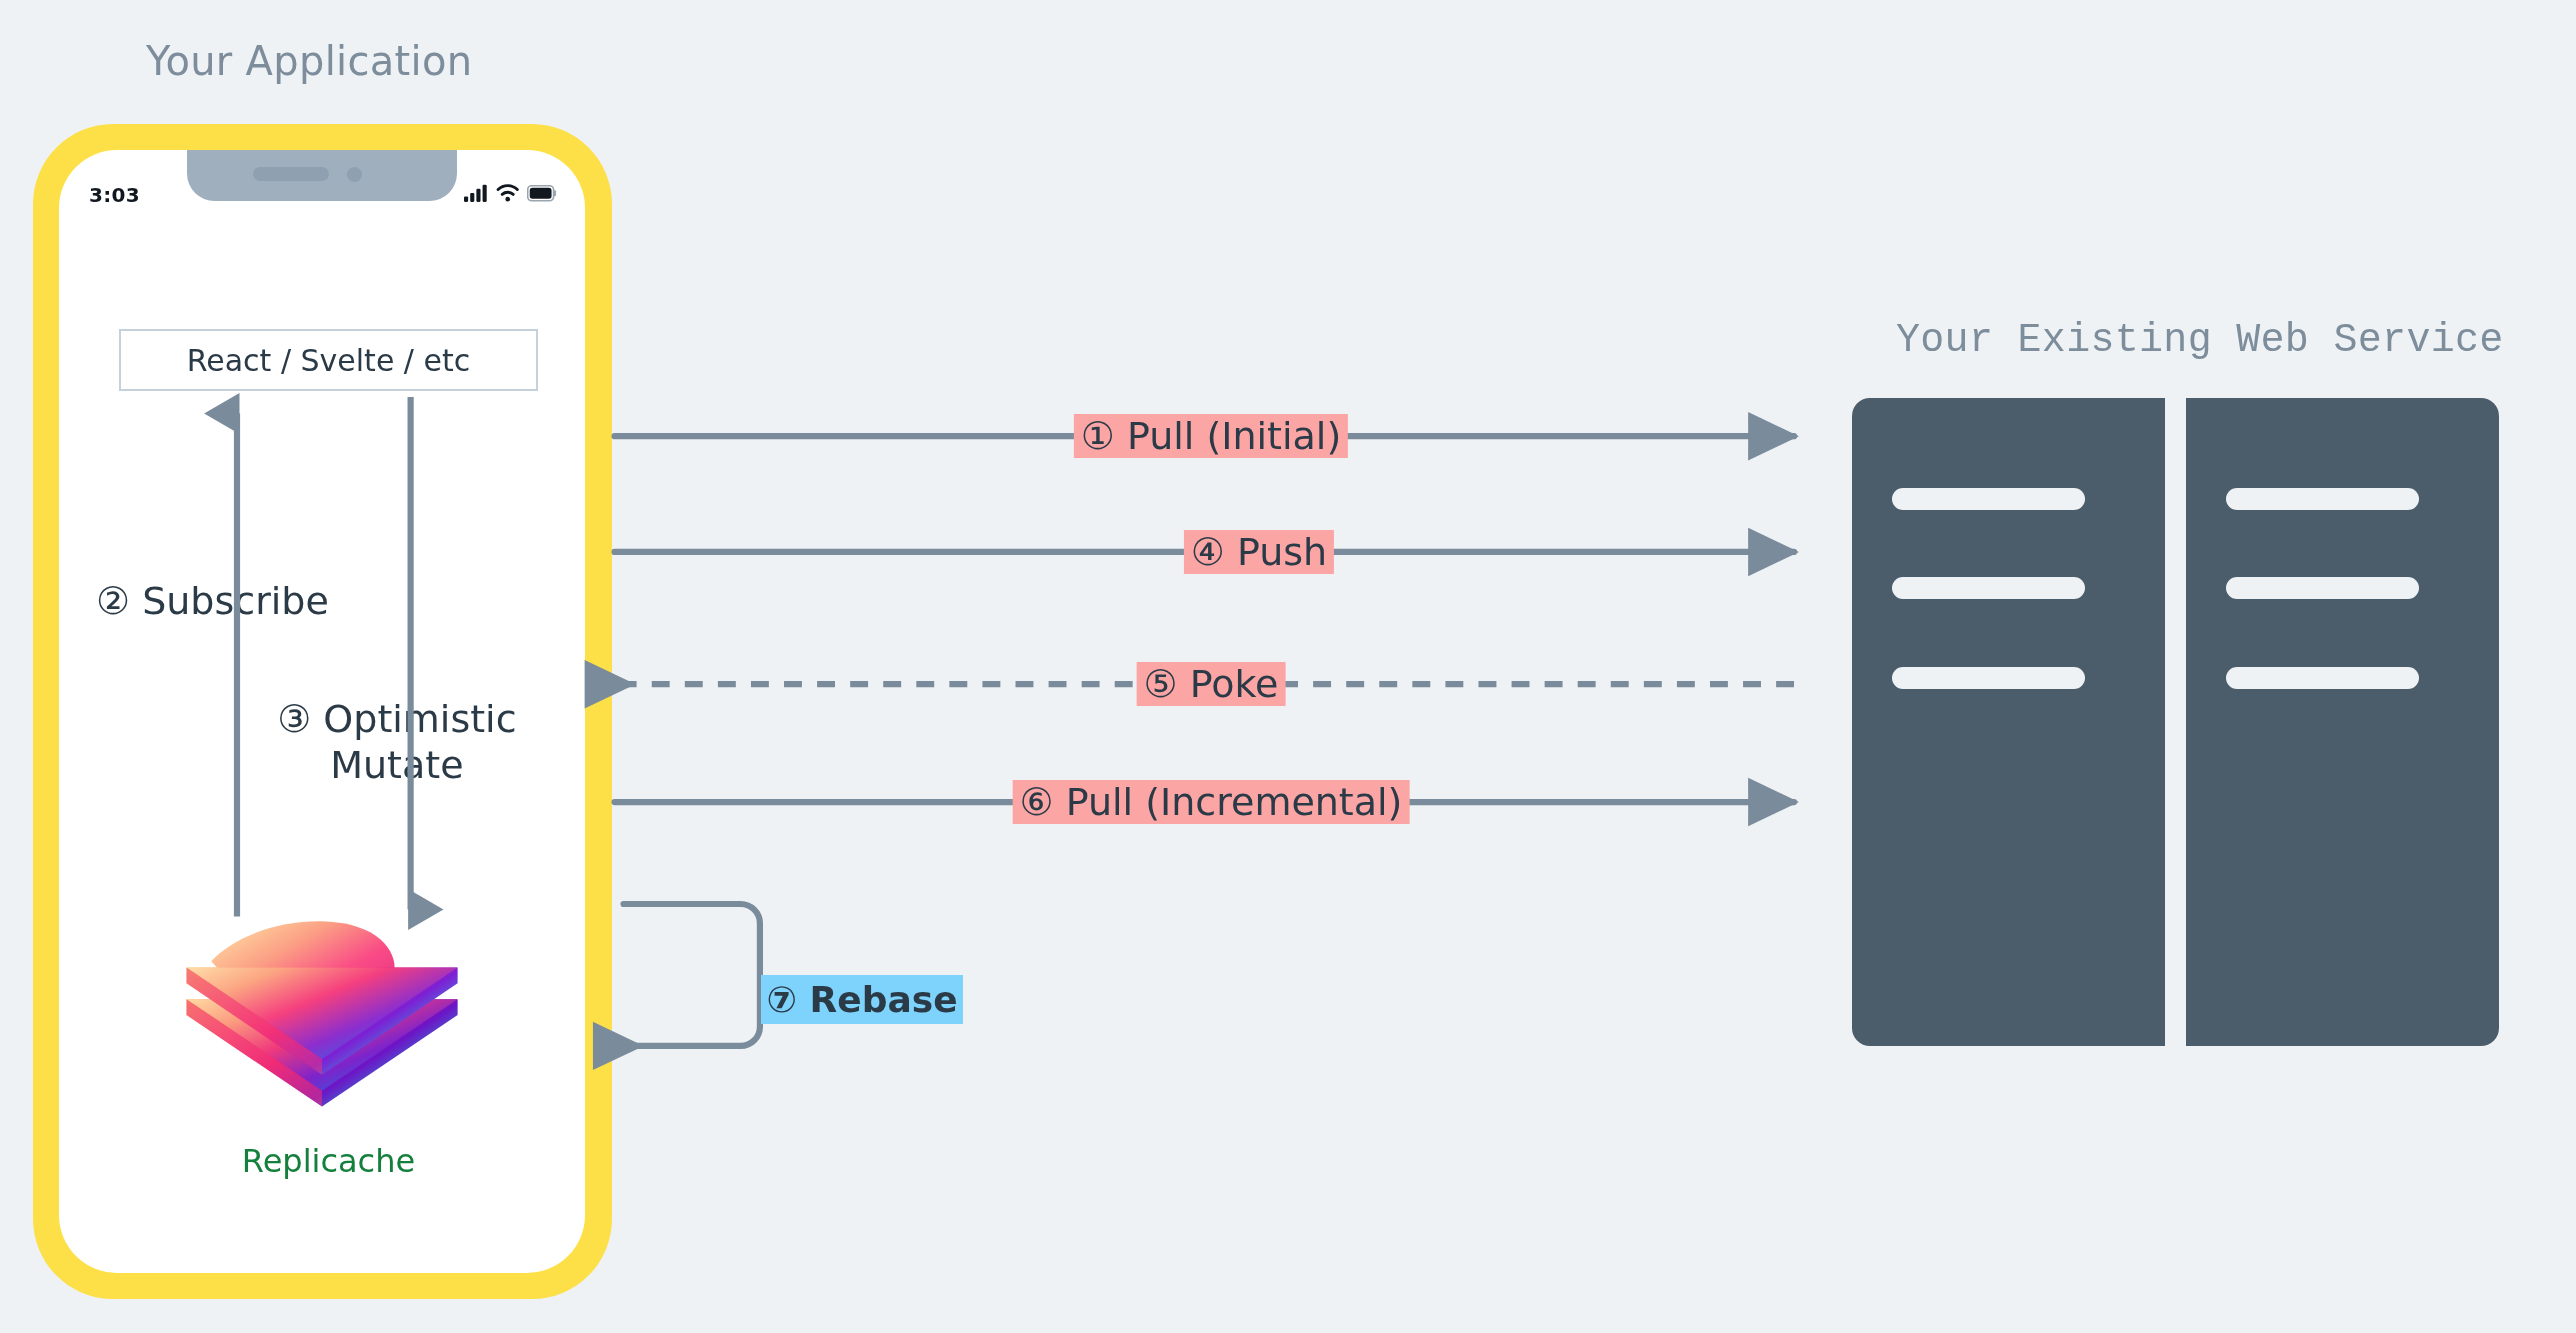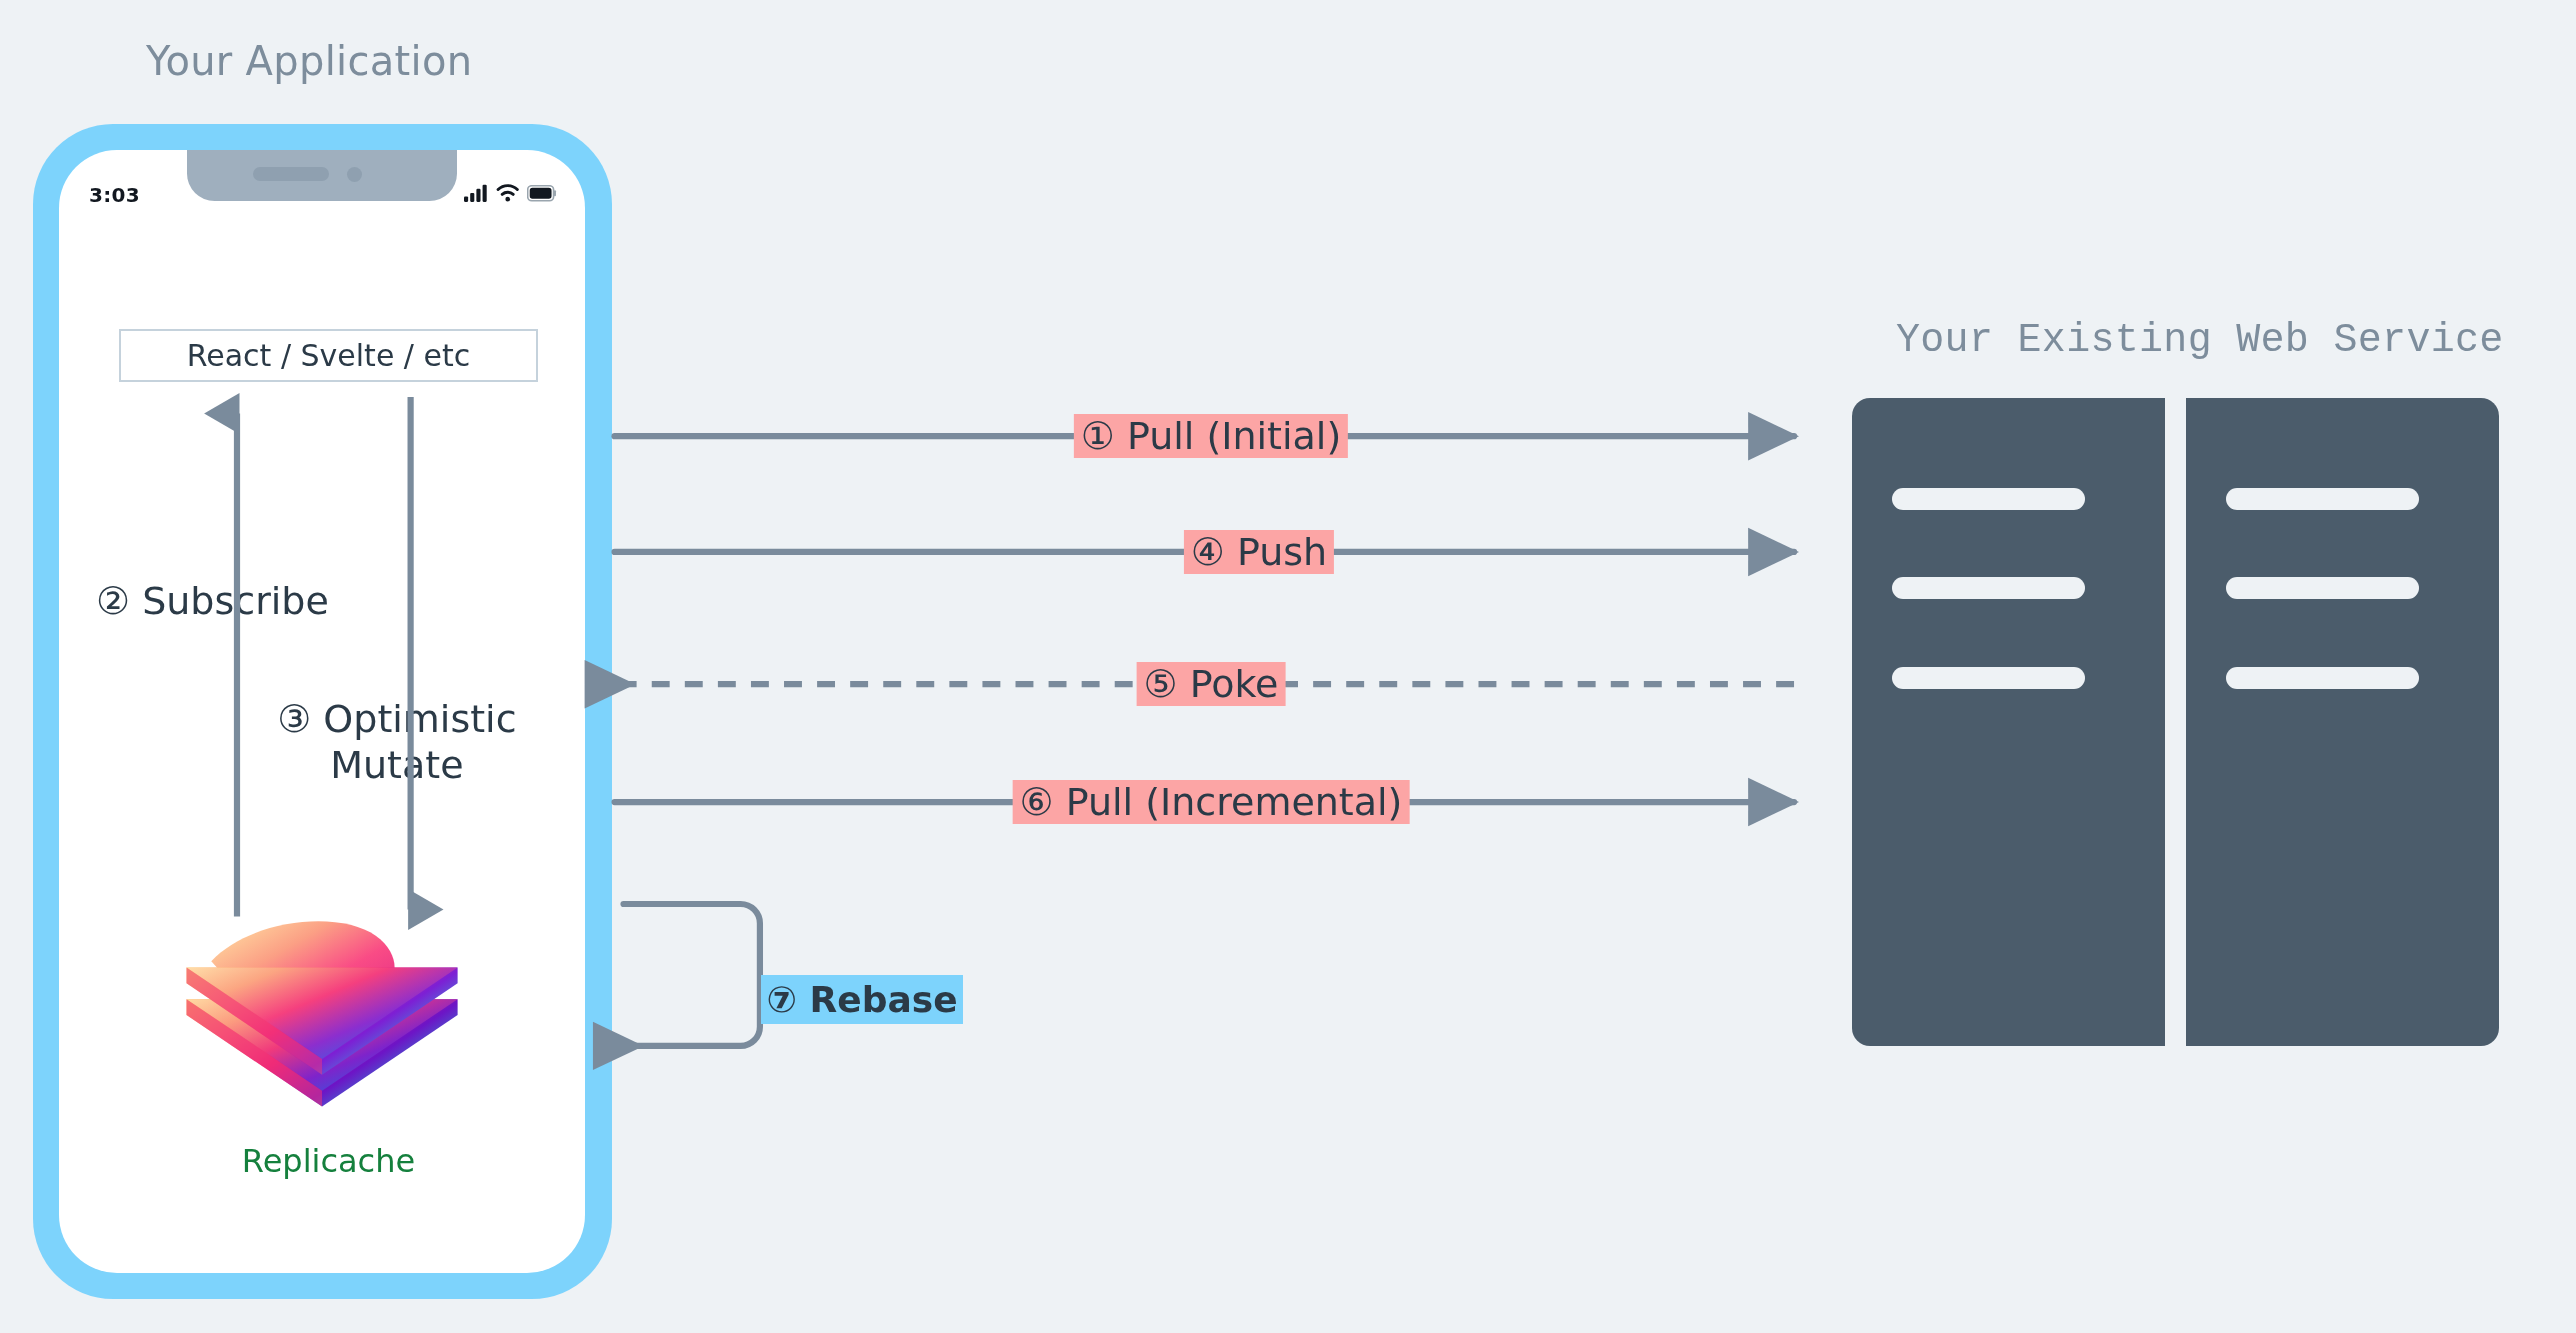--- a/index.html
+++ b/index.html
@@ -36,21 +36,21 @@
   #app-title { left: 146px; top: 38px; }
   #service-title { left: 1896px; top: 318px; font-family: Liberation Mono, monospace; }
 
   
   .phone-frame {
     position: absolute;
     left: 33px;
     top: 124px;
     width: 579px;
     height: 1175px;
-    background: #7dd3fc;
+    background: #fde047;
     border-radius: 80px;
     box-sizing: border-box;
   }
   .phone-screen {
     position: absolute;
     left: 26px;
     top: 26px;
     width: 526px;
     height: 1123px;
     background: #ffffff;
@@ -121,21 +121,21 @@
     gap: 8.3px;
     height: 23.4px;
   }
 
   
   .fw-box {
     position: absolute;
     left: 119px;
     top: 329px;
     width: 419px;
-    height: 53px;
+    height: 62px;
     border: 2.1px solid #c5d2dc;
     background: #ffffff;
     box-sizing: border-box;
     display: flex;
     align-items: center;
     justify-content: center;
   }
   .fw-box-label {
     font-size: 30px;
     color: #2b3a47;

